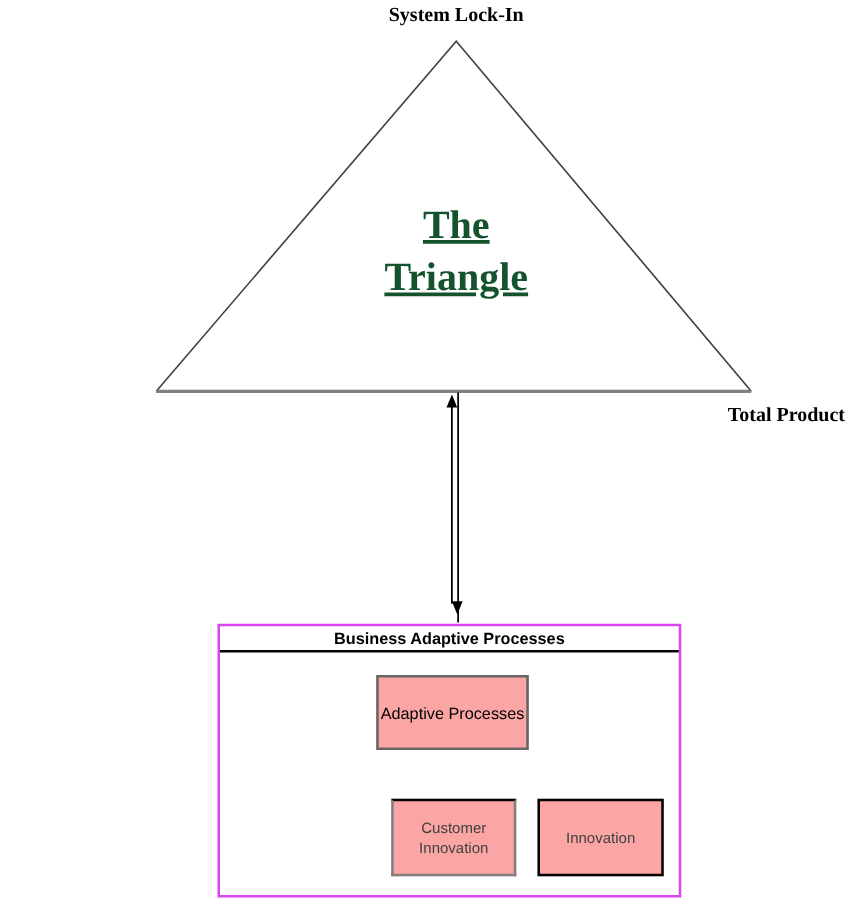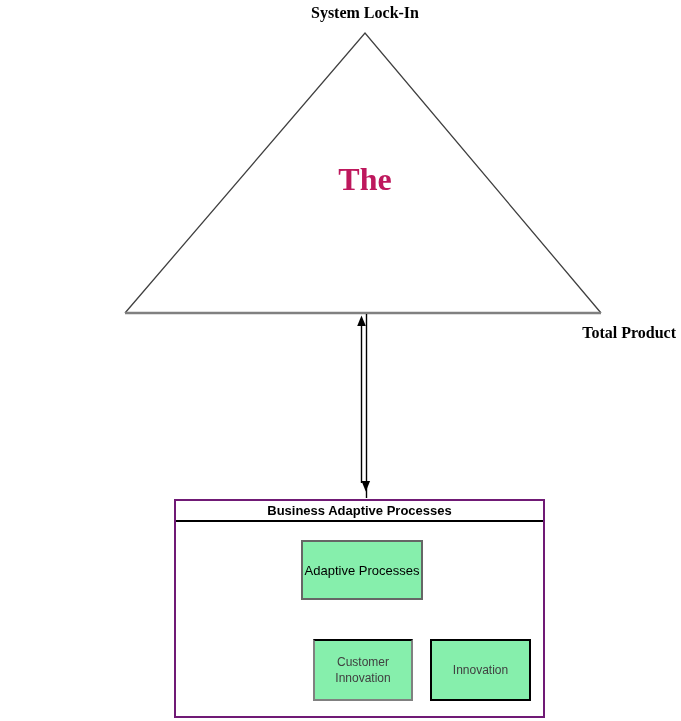--- a/index.html
+++ b/index.html
@@ -45,46 +45,47 @@
   .center-title {
     position: absolute;
     left: 215px;
     top: 158px;
     width: 300px;
     text-align: center;
     font-family: "Liberation Serif", "DejaVu Serif", serif;
     font-weight: 700;
     font-size: 32px;
     line-height: 42px;
-    color: #be185d;
+    color: #14532d;
+    text-decoration: underline;
   }
   .panel {
     position: absolute;
     left: 174px;
     top: 499px;
     width: 371px;
     height: 219px;
-    border: 2px solid #701a75;
+    border: 2px solid #d946ef;
     box-sizing: border-box;
     background: #ffffff;
   }
   .panel-header {
     height: 19px;
     border-bottom: 2px solid #000000;
     display: flex;
     align-items: center;
     justify-content: center;
     font-size: 13px;
     font-weight: 700;
     color: #000000;
   }
   .node {
     position: absolute;
     box-sizing: border-box;
-    background: #86efac;
+    background: #fca5a5;
     display: flex;
     align-items: center;
     justify-content: center;
     text-align: center;
   }
   .node-root {
     left: 301px;
     top: 540px;
     width: 122px;
     height: 60px;
@@ -134,20 +135,21 @@
       <line x1="363" y1="621" x2="363" y2="639" stroke="#808080" stroke-width="3"></line>
       <line x1="480" y1="620" x2="480" y2="639" stroke="#000000" stroke-width="1.6"></line>
     </g>
   </svg>
 
   <div class="label-serif top-label">System Lock-In</div>
   <div class="label-serif right-label">Total Product</div>
 
   <div class="center-title">
     <div>The</div>
+    <div>Triangle</div>
   </div>
 
   <div class="panel">
     <div class="panel-header">Business Adaptive Processes</div>
   </div>
 
   <div class="node node-root">
     <span>Adaptive Processes</span>
   </div>
 

